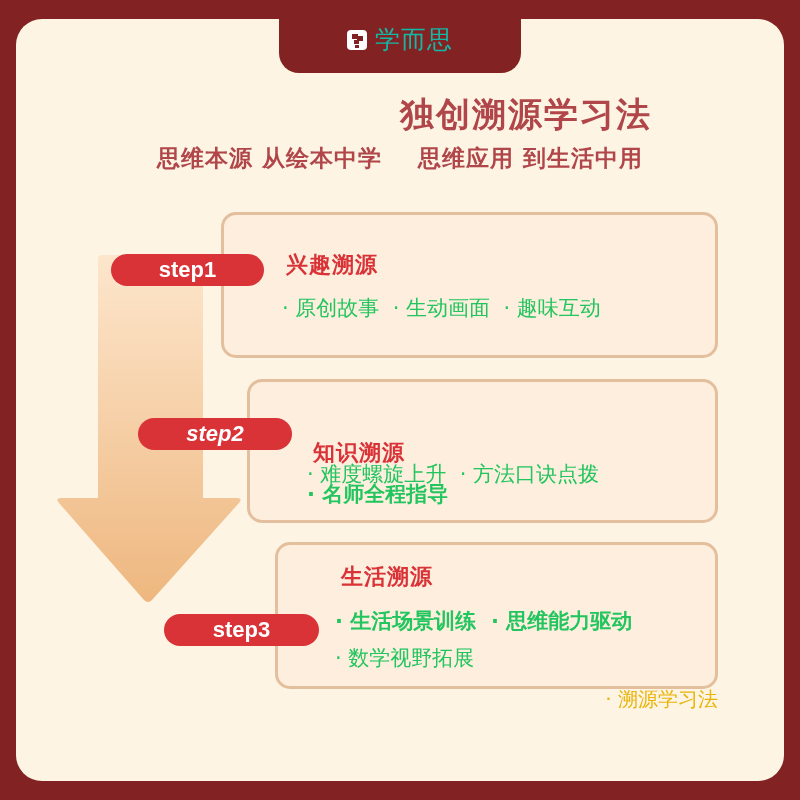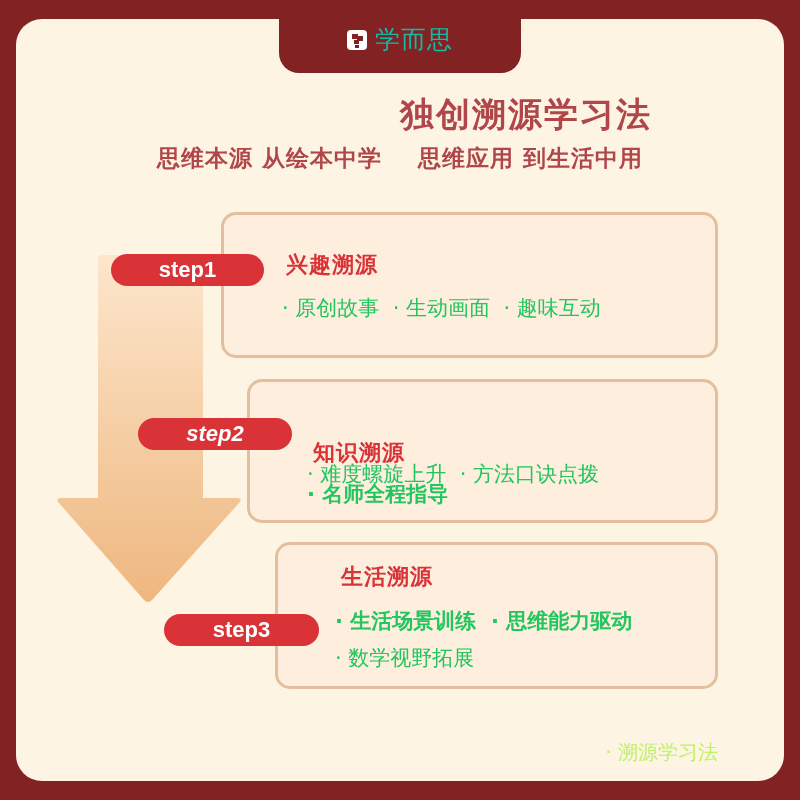--- a/index.html
+++ b/index.html
@@ -88,23 +88,23 @@
     background: #d93338;
     border-radius: 24px;
     color: #ffffff;
     font-size: 22px;
     font-weight: bold;
     display: flex; align-items: center; justify-content: center;
     font-family: "Liberation Sans", "DejaVu Sans", sans-serif;
   }
   .footer-note {
     position: absolute;
-    right: 82px; top: 739px;
+    right: 82px; top: 686px;
     font-size: 20px;
-    color: #bef264;
+    color: #eab308;
     white-space: pre;
   }
 </style>
 </head>
 <body>
 
 <div class="panel"></div>
 
 <div class="brand-tab">
   <div class="brand-logo">

